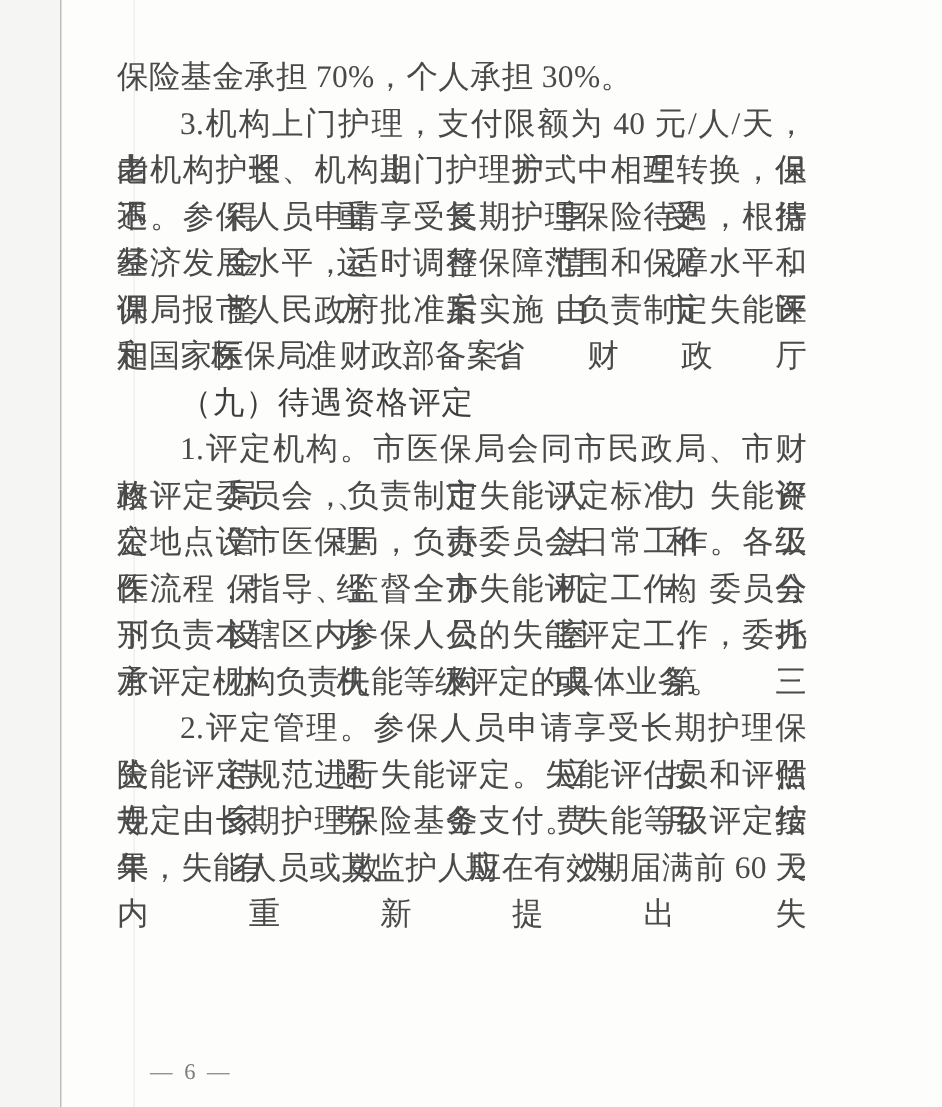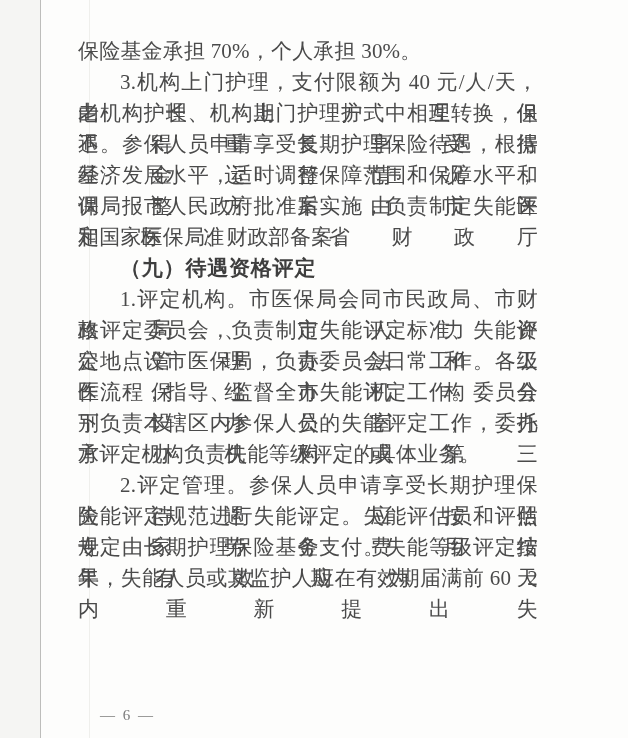--- a/index.html
+++ b/index.html
@@ -48,21 +48,21 @@
     white-space: nowrap;
     letter-spacing: 0.2px;
   }
   .line.fill {
     white-space: normal;
     text-align: justify;
     text-align-last: justify;
   }
   .line.indent { text-indent: 2em; }
   .line.bold {
-    font-weight: 700;
+    font-weight: 400;
     color: #3e3e3e;
     letter-spacing: 0.8px;
   }
   .footer {
     position: absolute;
     left: 100px; top: 705px;
     font-size: 15px;
     line-height: 20px;
     color: #7a7a7a;
     letter-spacing: 2px;

